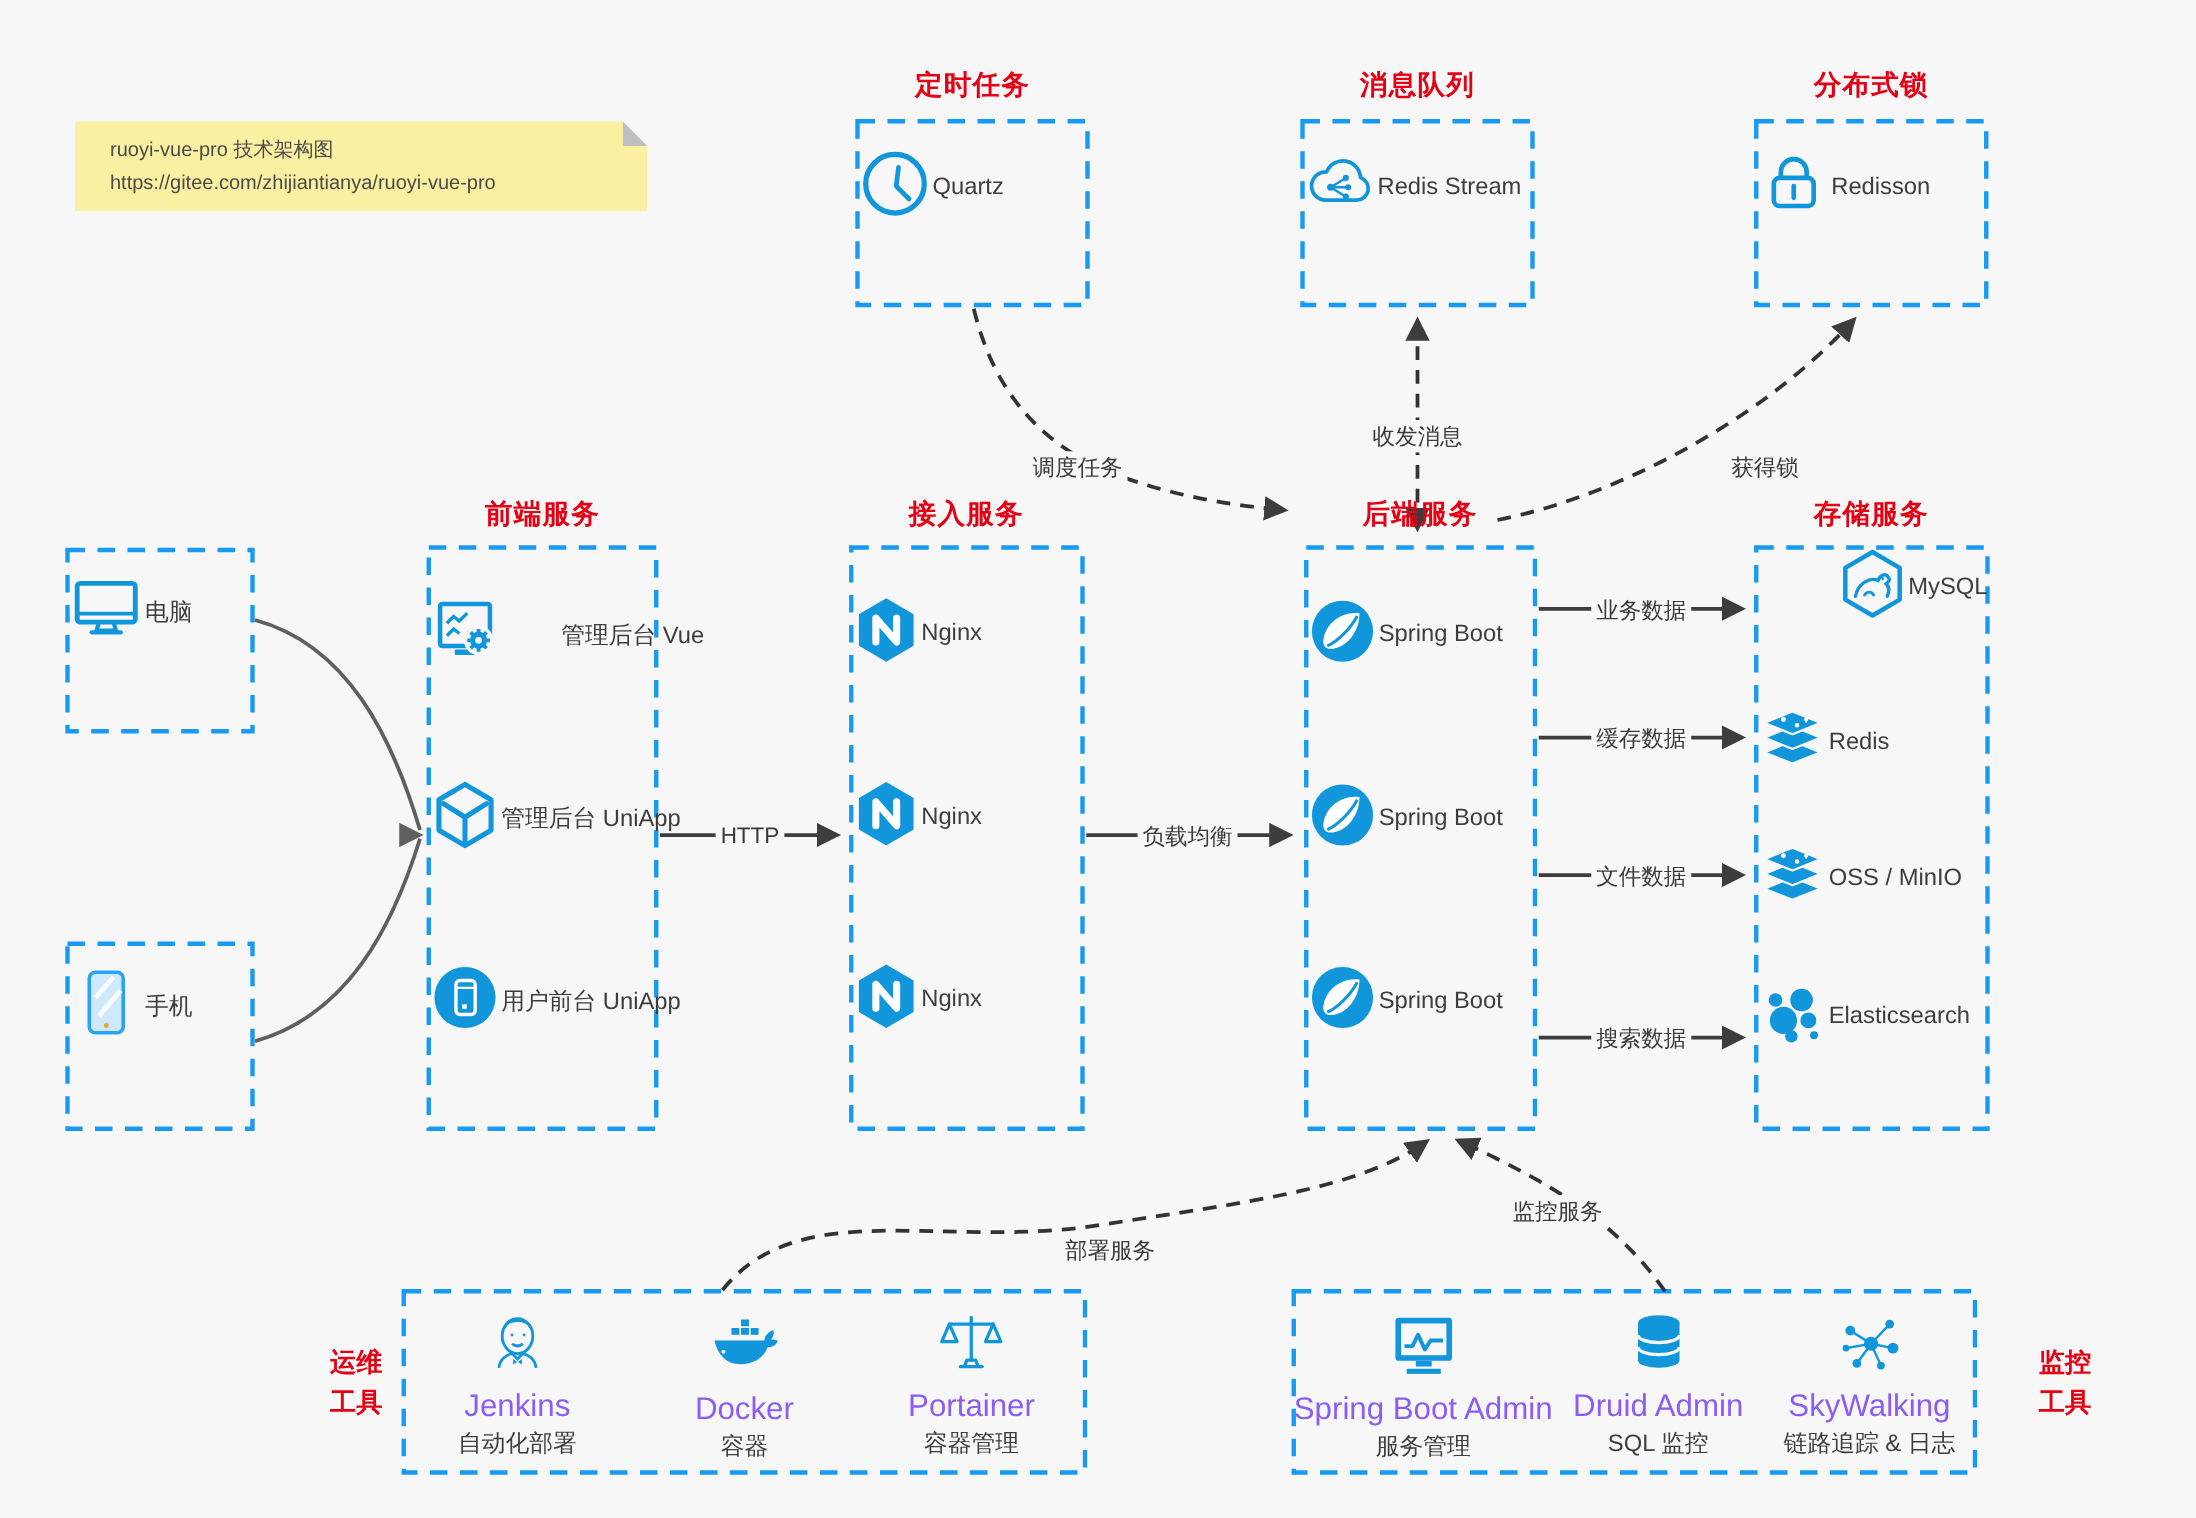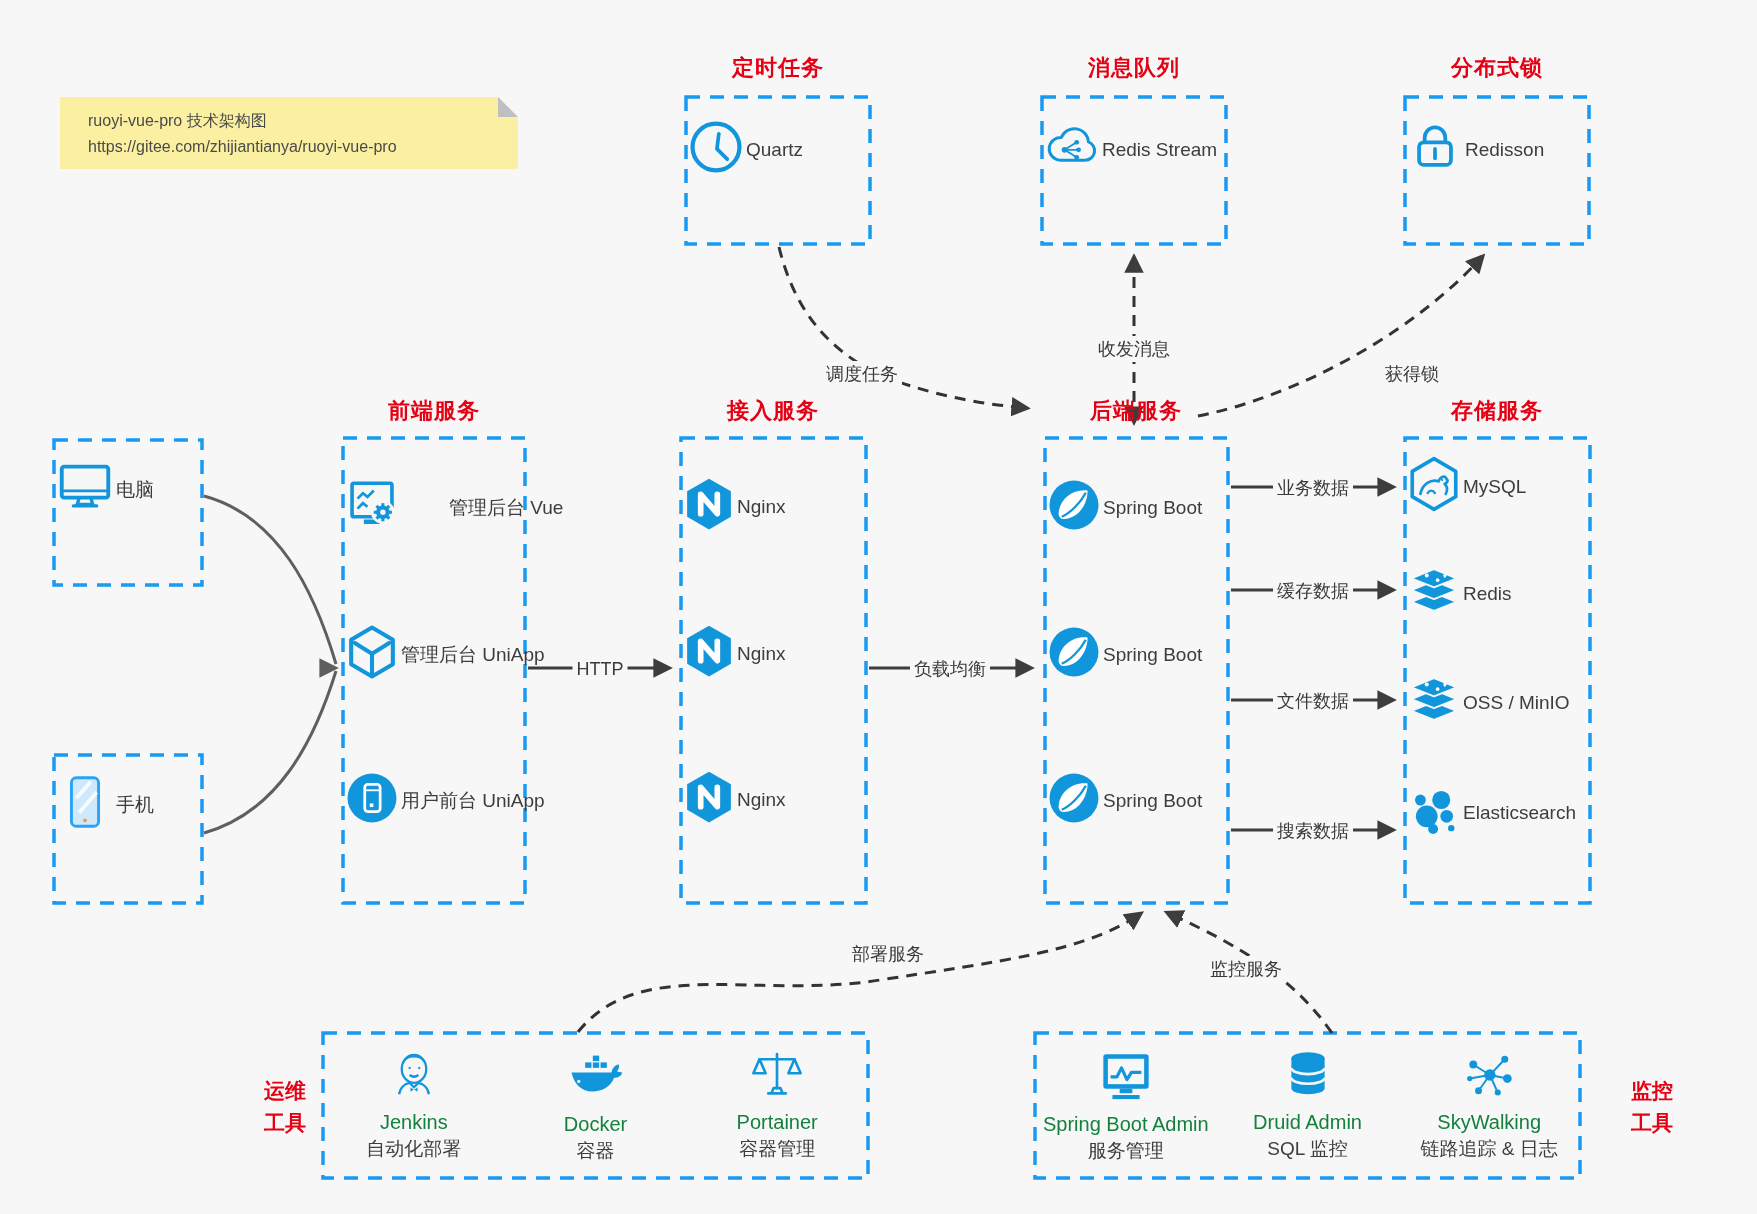--- a/index.html
+++ b/index.html
@@ -11,21 +11,21 @@
   .node{position:absolute;left:0;width:100%;display:flex;align-items:center;}
   .node .lbl{margin-top:5px;font-size:19px;color:#3d3d3d;white-space:nowrap;}
   .edge-label{position:absolute;transform:translate(-50%,-50%);background:#f7f7f8;color:#3a3a3a;font-size:18px;padding:1px 4px;white-space:nowrap;}
   .note{position:absolute;left:60px;top:97px;width:458px;height:72px;background:#fbf0a2;
         clip-path:polygon(0 0,calc(100% - 20px) 0,100% 20px,100% 100%,0 100%);}
   .note-fold{position:absolute;top:0;right:0;width:20px;height:20px;background:#bdbfc1;
         clip-path:polygon(0 0,100% 100%,0 100%);}
   .note-text{position:absolute;left:28px;top:11px;font-size:16px;line-height:1.6;color:#4a4a4a;}
   .tools-row{position:absolute;left:0;top:0;width:100%;height:100%;display:flex;}
   .tool{flex:1;display:flex;flex-direction:column;align-items:center;justify-content:flex-start;padding-top:14px;}
-  .tool .t-name{margin-top:6px;font-size:20px;color:#15803d;line-height:1.35;white-space:nowrap;}
+  .tool .t-name{margin-top:6px;font-size:25px;color:#8b5cf6;line-height:1.35;white-space:nowrap;}
   .tool .t-desc{font-size:19px;color:#3d3d3d;line-height:1.35;white-space:nowrap;}
   svg.ic{display:block;}
 </style>
 </head>
 <body>
 
 <div class="canvas">
 
   <svg class="overlay" viewBox="0 0 1757 1214">
     <defs>
@@ -260,21 +260,21 @@
           <circle cx="32" cy="32" r="27" fill="#1296db"></circle>
           <path d="M47 16 C30 14 16 26 15 41 C15 45 17.5 47.5 21 47.5 C36 47 47 32 47 16 Z" fill="#ffffff"></path>
           <path d="M18.5 45 C27 41.5 39 30 45 18.5" stroke="#1296db" stroke-width="2.6" fill="none"></path>
         </svg>
       </span>
       <div class="lbl">Spring Boot</div>
     </div>
   </div>
 
   <div class="box" style="left:1405px;top:438px;width:185px;height:465px;">
-    <div class="node" style="top:17px;">
+    <div class="node" style="top:0;justify-content:flex-end;">
       <span>
         <svg class="ic" viewBox="0 0 64 64" width="58" height="58">
           <path d="M32 4 L56 18 V46 L32 60 L8 46 V18 Z" fill="none" stroke="#1296db" stroke-width="4" stroke-linejoin="round"></path>
           <path d="M17 43 C19 32 29 26 37 29 C39 24 43 23 45 25 L47 28 C47 30 45 31 44 32 C47 35 47 39 45 43" fill="none" stroke="#1296db" stroke-width="3" stroke-linecap="round"></path>
           <path d="M25 42 c2 -3.5 6 -3.5 8 0" fill="none" stroke="#1296db" stroke-width="2.6" stroke-linecap="round"></path>
           <circle cx="41" cy="27.5" r="1.2" fill="#1296db"></circle>
         </svg>
       </span>
       <div class="lbl">MySQL</div>
     </div>
@@ -327,21 +327,21 @@
 
   <div class="edge-label" style="left:600px;top:669px;">HTTP</div>
   <div class="edge-label" style="left:950px;top:669px;">负载均衡</div>
   <div class="edge-label" style="left:862px;top:374px;">调度任务</div>
   <div class="edge-label" style="left:1134px;top:320px;margin-top:29px;">收发消息</div>
   <div class="edge-label" style="left:1412px;top:374px;">获得锁</div>
   <div class="edge-label" style="left:1313px;top:488px;">业务数据</div>
   <div class="edge-label" style="left:1313px;top:591px;">缓存数据</div>
   <div class="edge-label" style="left:1313px;top:701px;">文件数据</div>
   <div class="edge-label" style="left:1313px;top:831px;">搜索数据</div>
-  <div class="edge-label" style="left:888px;top:954px;text-align:center;">部署服务</div>
+  <div class="edge-label" style="left:888px;top:1000px;text-align:center;">部署服务</div>
   <div class="edge-label" style="left:1246px;top:969px;">监控服务</div>
 
   <div class="side-label" style="left:285px;top:1075px;">
     <div>运维</div>
     <div>工具</div>
   </div>
 
   <div class="box" style="left:323px;top:1033px;width:545px;height:145px;">
     <div class="tools-row">
       <div class="tool">

